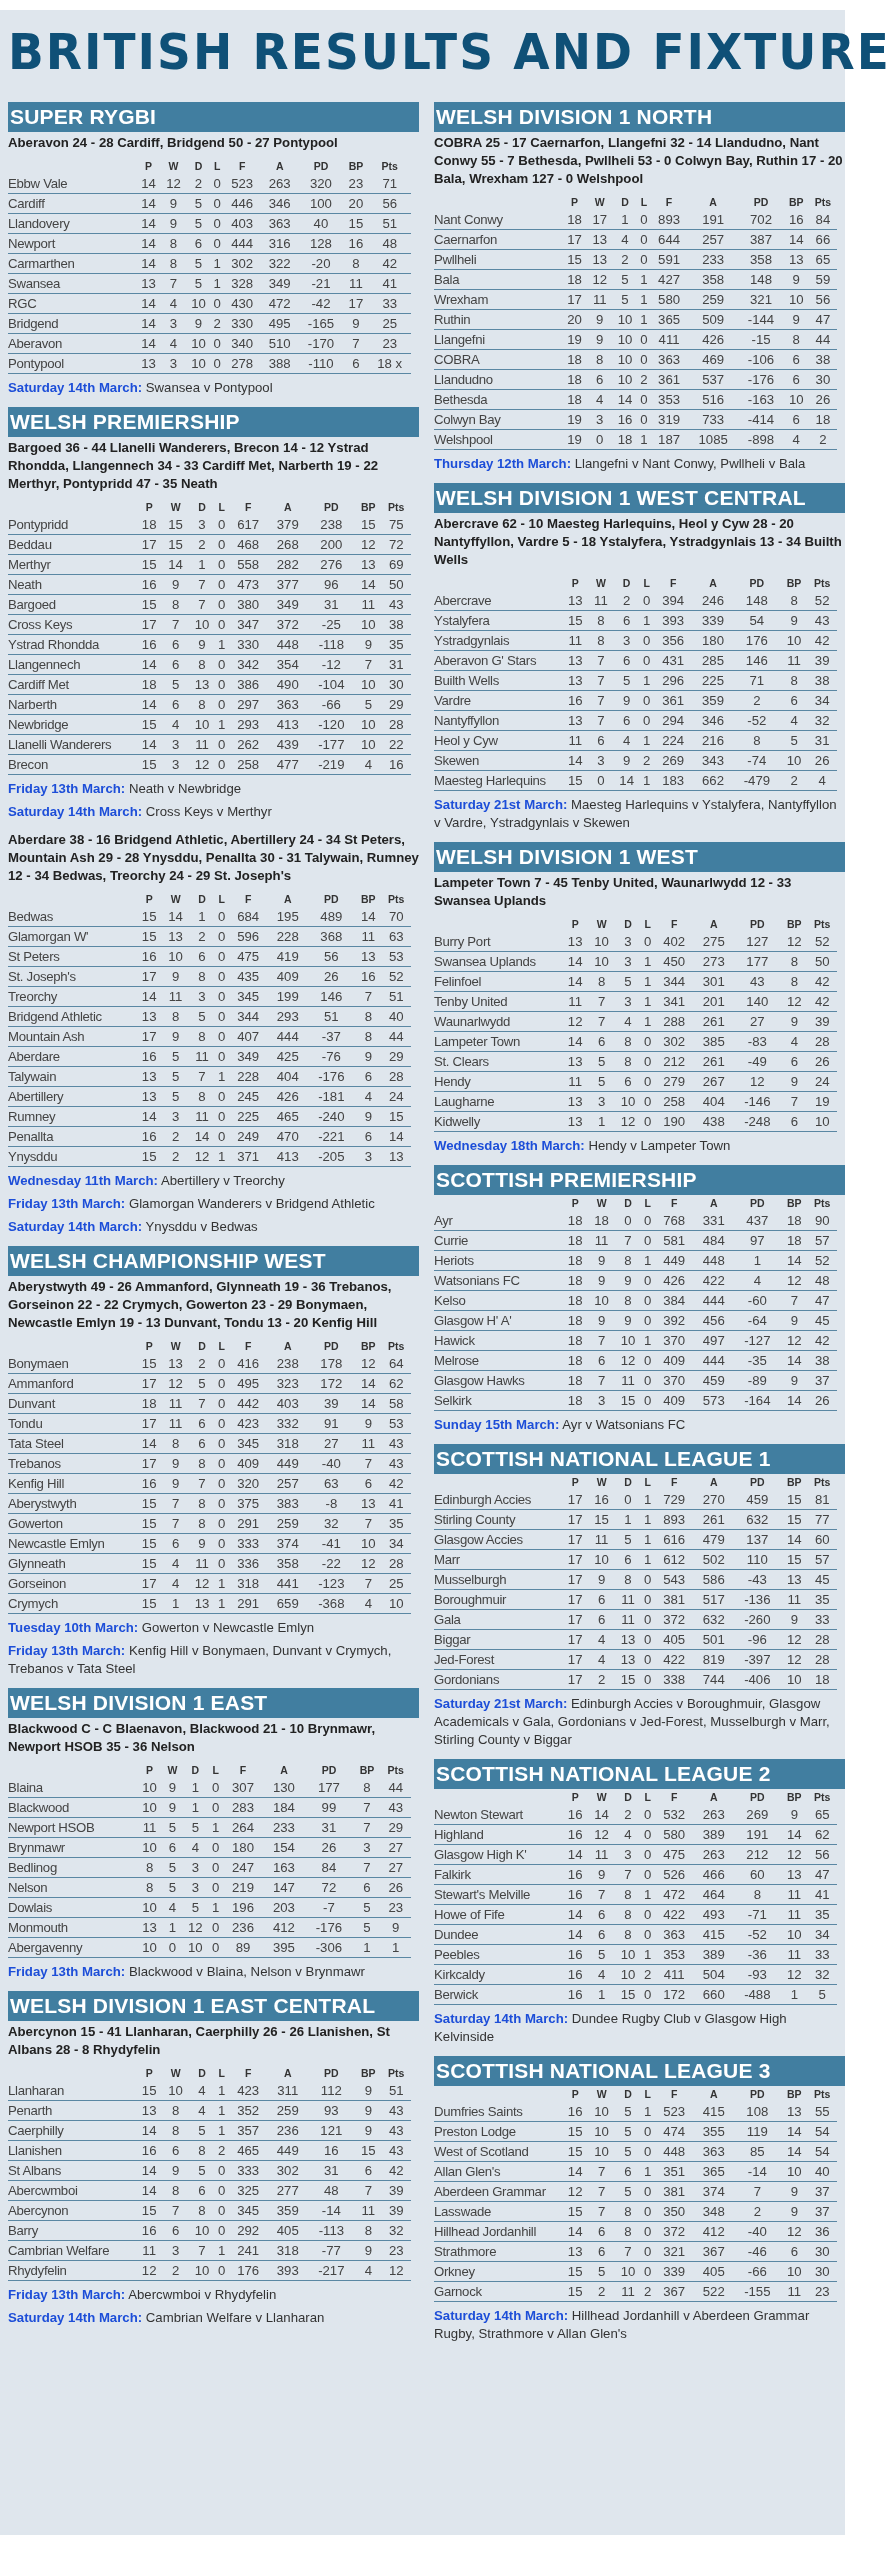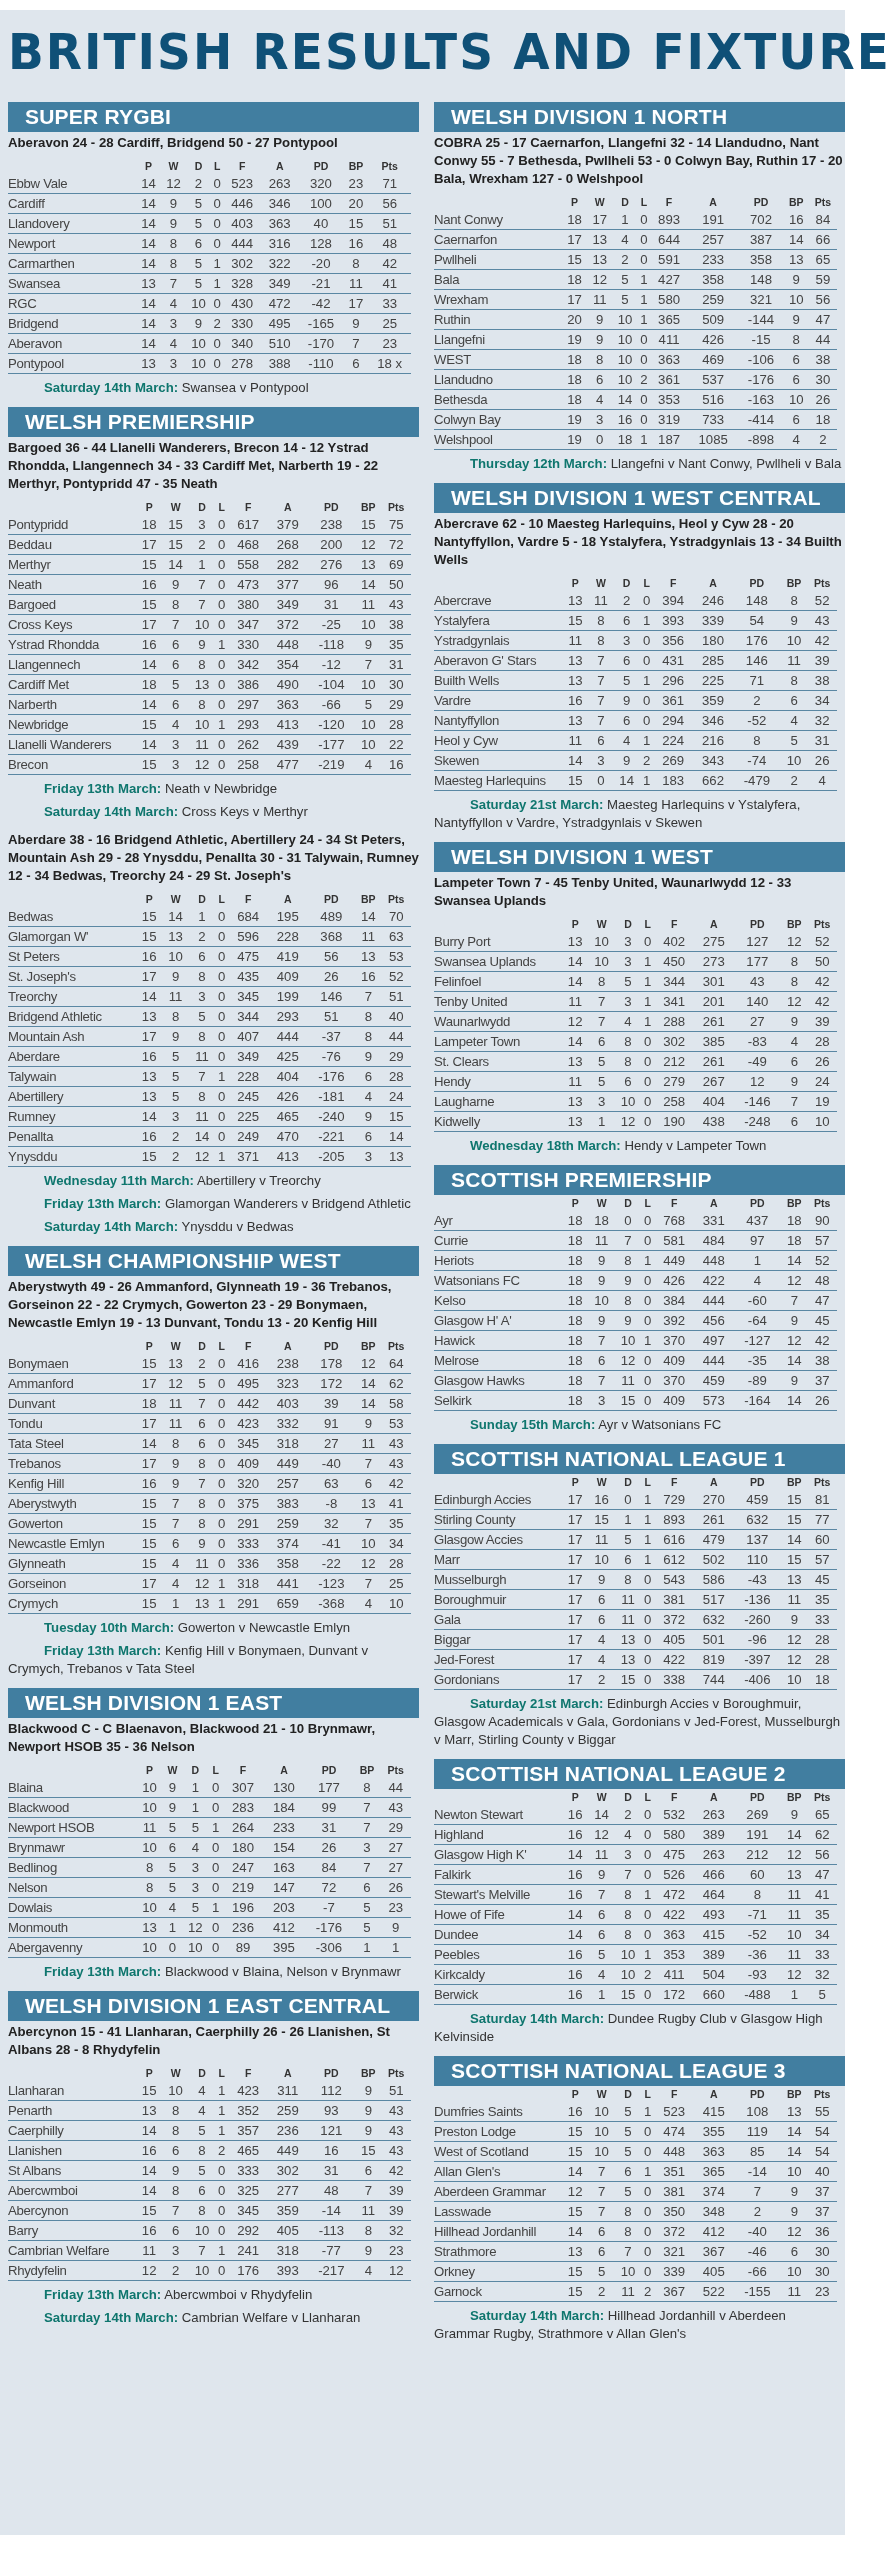--- a/index.html
+++ b/index.html
@@ -3,28 +3,28 @@
 <meta charset="utf-8">
 <style>
   html, body { margin: 0; padding: 0; background: #ffffff; }
   body { width: 888px; height: 2560px; position: relative; overflow: hidden; font-family: "Liberation Sans", sans-serif; color: #222; }
   .page { position: absolute; left: 0; top: 10px; width: 845px; height: 2525px; background: #dfe6ed; }
   .title { position: absolute; left: 8px; top: 18px; width: 830px; font-family: "DejaVu Sans", sans-serif; font-weight: 900; font-size: 47px; letter-spacing: 2px; color: #0f5077; line-height: 1; white-space: nowrap; transform: scaleY(1.05); }
   .col { position: absolute; top: 92px; width: 411px; }
   .col.left { left: 8px; }
   .col.right { left: 434px; }
   .section { margin-bottom: 10px; }
-  .bar { background: #417ea0; color: #fff; font-weight: 700; font-size: 21px; padding: 2px 17px; height: 26px; line-height: 26px; letter-spacing: 0.2px; font-family: "Liberation Sans", sans-serif; }
+  .bar { background: #417ea0; color: #fff; font-weight: 700; font-size: 21px; padding: 2px 2px; height: 26px; line-height: 26px; letter-spacing: 0.2px; font-family: "Liberation Sans", sans-serif; }
   .results { font-size: 13.2px; font-weight: 700; line-height: 18px; margin: 2px 0 6px; color: #222; }
   table { width: 403px; border-collapse: collapse; font-size: 13.2px; }
   th { font-size: 10.5px; font-weight: 700; text-align: center; padding: 0; height: 16px; color: #333; }
   td { padding: 0; height: 19px; line-height: 19px; border-bottom: 1.3px solid #5a87a3; color: #444; font-weight: 400; text-align: center; white-space: nowrap; }
   td.team { text-align: left; width: 128px; letter-spacing: -0.3px; }
   .fixture { font-size: 13.2px; line-height: 18px; margin-top: 5px; color: #333; }
-  .fixture .day { color: #0f766e; font-weight: 700; margin-left: 36px; }
+  .fixture .day { color: #1d4ed8; font-weight: 700; }
 </style>
 </head>
 <body>
 
 <div class="page">
   <div class="title">BRITISH RESULTS AND FIXTURES</div>
   <div class="col left">
       <div class="section">
     <div class="bar">SUPER RYGBI</div>
     <div class="results">Aberavon 24 - 28 Cardiff, Bridgend 50 - 27 Pontypool</div>
@@ -1094,21 +1094,21 @@
               <td>9</td>
               <td>10</td>
               <td>0</td>
               <td>411</td>
               <td>426</td>
               <td>-15</td>
               <td>8</td>
               <td>44</td>
             </tr>
             <tr>
-              <td class="team">WEST</td>
+              <td class="team">COBRA</td>
               <td>18</td>
               <td>8</td>
               <td>10</td>
               <td>0</td>
               <td>363</td>
               <td>469</td>
               <td>-106</td>
               <td>6</td>
               <td>38</td>
             </tr>

